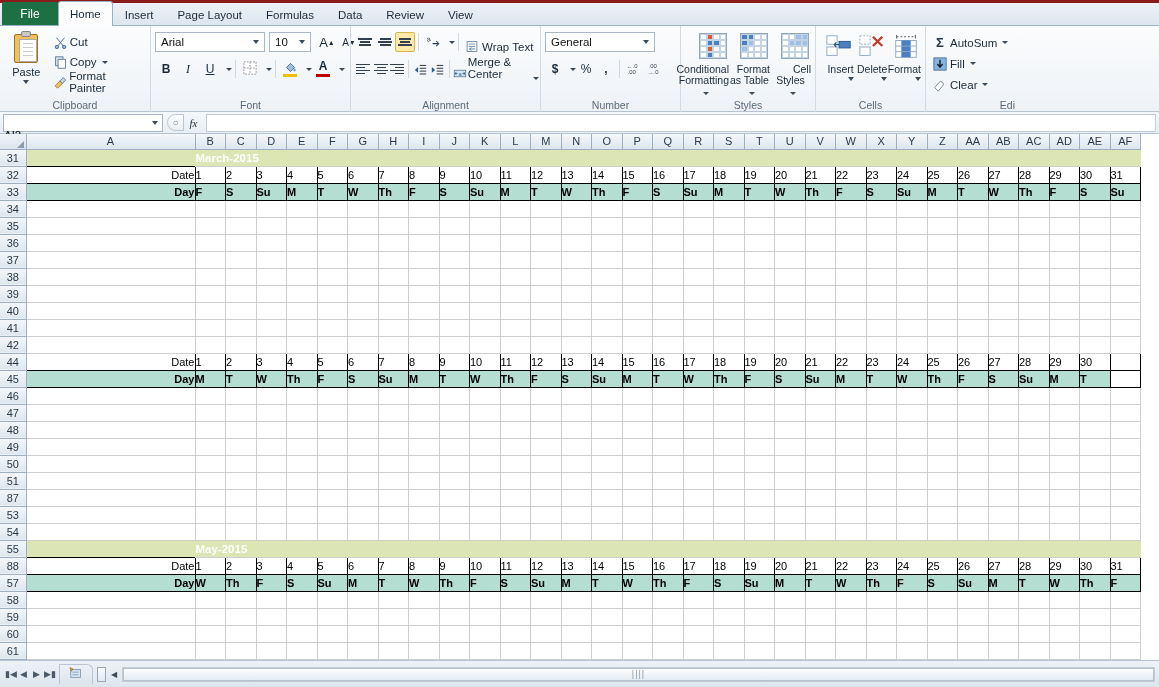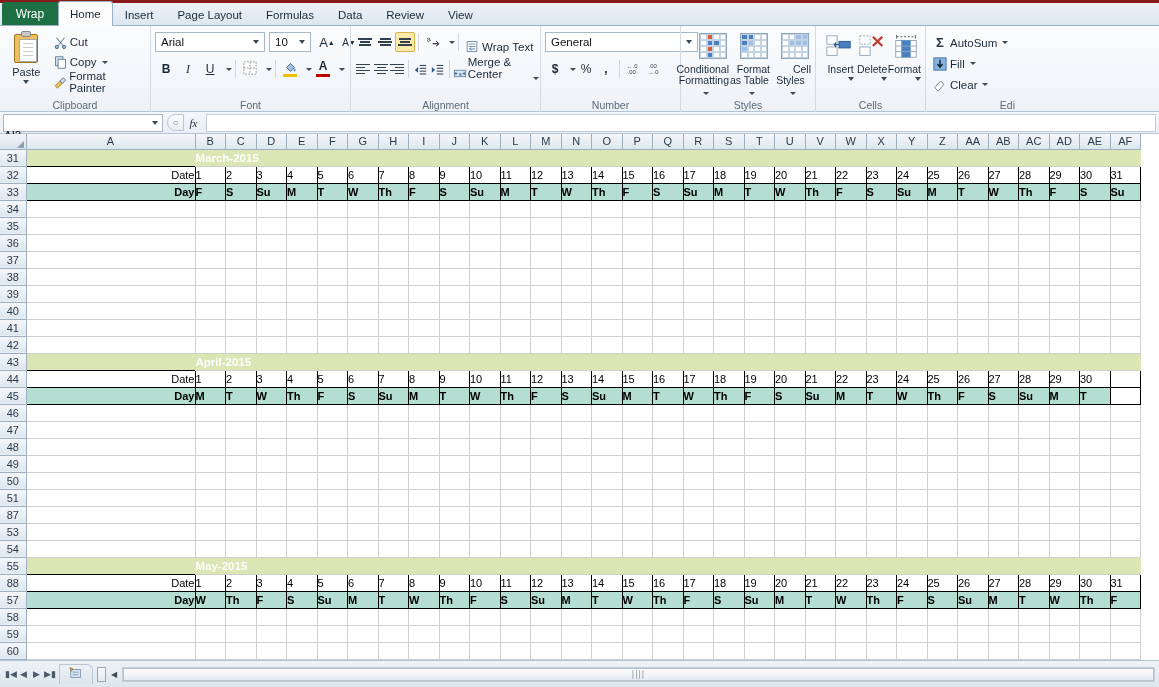--- a/index.html
+++ b/index.html
@@ -136,21 +136,21 @@
   
   .alig { width: 190px; }
   .ali-btn { width:20px;height:20px; display:flex;flex-direction:column; justify-content:center; align-items:center; gap:1.5px; border:1px solid transparent; border-radius:2px;}
   .ali-btn .ln { height:1.5px; background:#33414f; }
   .ali-btn.sel { background:#fde9a9; border-color:#d9b44a; }
   .wrap-item { display:flex; align-items:flex-end; font-size:11.5px; color:#1b2a3a; height:21px; }
   .wrap-item .wi { width:20px; display:flex; justify-content:center;}
 
   
   .numg { width: 140px; }
-  .numfmt { width:153px; }
+  .numfmt { width:110px; }
   .num-btn { height:21px; min-width:20px; display:flex; align-items:center; justify-content:center; font-size:12px; color:#1b2a3a; padding:0 2px;}
 
   
   .styg { width: 135px; }
   .big-btn { width:44px; display:flex; flex-direction:column; align-items:flex-end; }
   .big-ico { width:30px;height:30px; position:relative; margin-bottom:1px;}
   .big-lbl { font-size:10.5px; color:#1b2a3a; text-align:center; line-height:11px;}
   .grid-ico { width:28px;height:26px; background:#fff; border:1px solid #8fa8bd; display:grid; grid-template-columns:repeat(4,1fr); grid-template-rows:repeat(4,1fr);}
   .grid-ico i { border:0.5px solid #c3d3e1; display:block;}
 
@@ -278,21 +278,21 @@
   .hs-thumb { position:absolute; left:0; top:0; bottom:0; width:100%;
     background: linear-gradient(#fdfdfe,#e4ebf2); border:1px solid #b6c3cf;
     display:flex; align-items:center; justify-content:center; color:#8d9aa7; font-size:9px; letter-spacing:1px;}
 </style>
 </head>
 <body>
 
 <div id="app">
 
   <div class="tabstrip">
-    <div class="tab-file">Wrap</div>
+    <div class="tab-file">File</div>
     <div class="tab active">Home</div>
     <div class="tab">Insert</div>
     <div class="tab">Page Layout</div>
     <div class="tab">Formulas</div>
     <div class="tab">Data</div>
     <div class="tab">Review</div>
     <div class="tab">View</div>
   </div>
 
   <div class="ribbon">
@@ -1195,25 +1195,20 @@
             <td class="cell"></td>
             <td class="cell"></td>
             <td class="cell"></td>
             <td class="cell"></td>
             <td class="cell"></td>
             <td class="cell"></td>
             <td class="cell"></td>
             <td class="cell"></td>
           </tr>
           <tr>
-            <td class="rowh">43</td>
-            <td class="month-band-a"></td>
-            <td class="month-band" colspan="31">April-2015</td>
-          </tr>
-          <tr>
             <td class="rowh">44</td>
             <td class="label-cell">Date</td>
             <td class="date-cell">1</td>
             <td class="date-cell">2</td>
             <td class="date-cell">3</td>
             <td class="date-cell">4</td>
             <td class="date-cell">5</td>
             <td class="date-cell">6</td>
             <td class="date-cell">7</td>
             <td class="date-cell">8</td>

